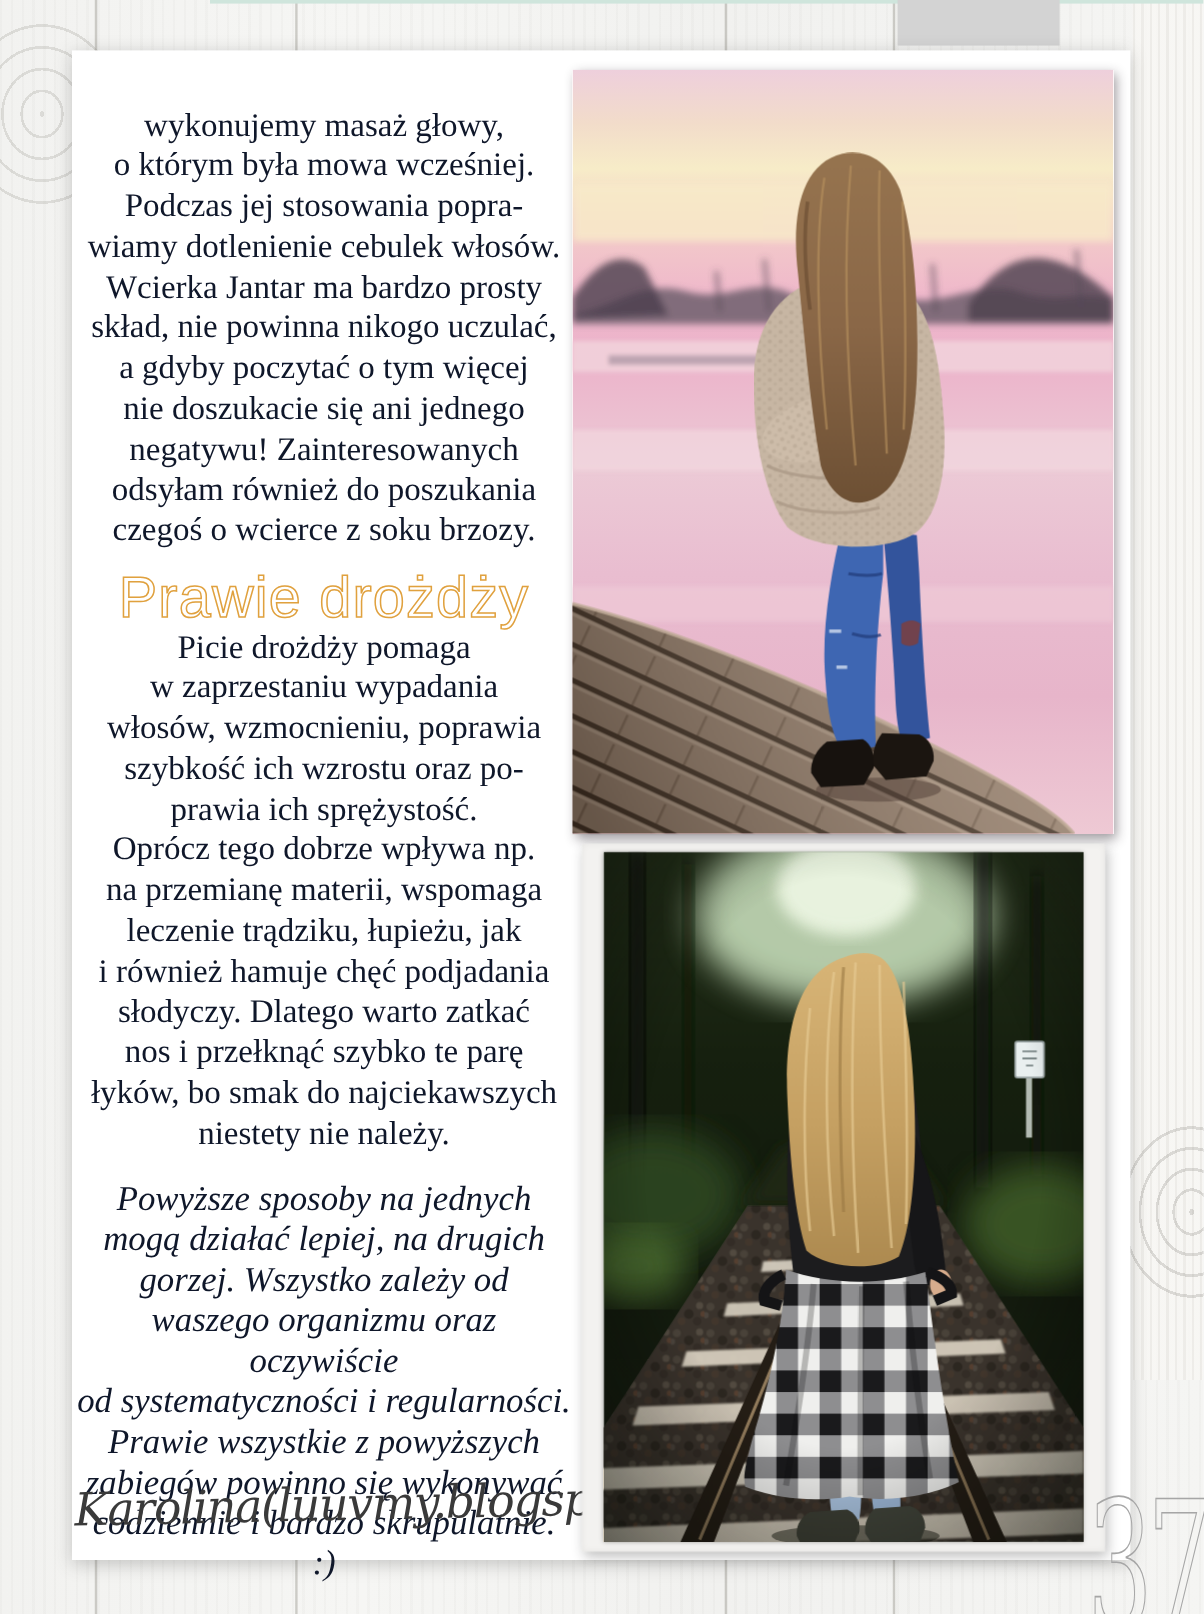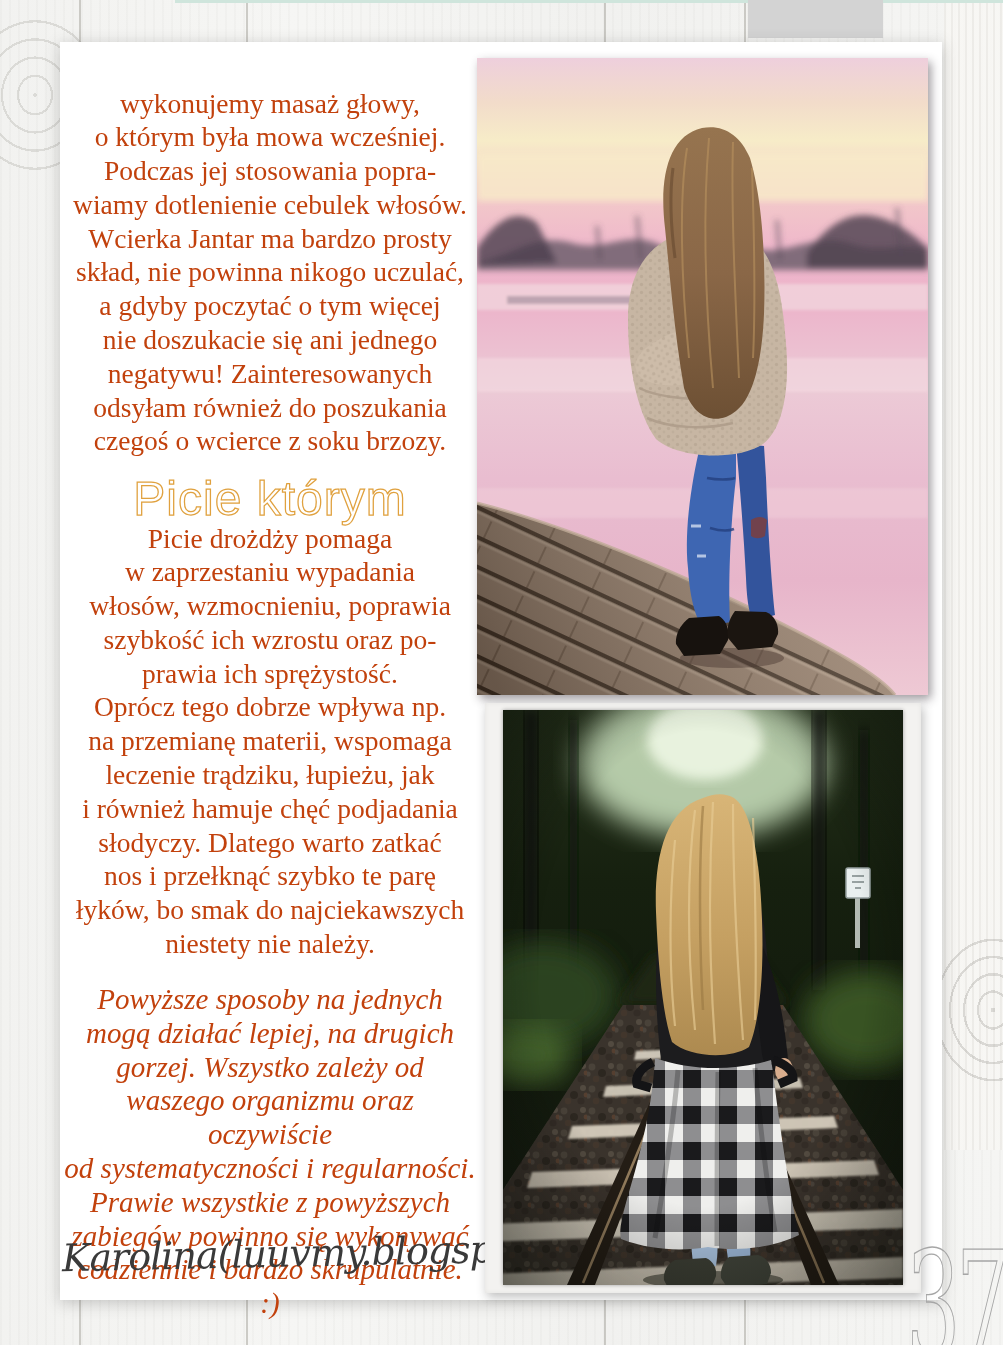--- a/index.html
+++ b/index.html
@@ -18,21 +18,21 @@
     background:repeating-radial-gradient(ellipse at center, rgba(160,158,150,0.28) 0 2px, rgba(255,255,255,0) 2px 16px);}
   .wood-knot-br{position:absolute;left:928px;top:930px;width:130px;height:160px;border-radius:50%;
     background:repeating-radial-gradient(ellipse at center, rgba(150,148,142,0.3) 0 2px, rgba(255,255,255,0) 2px 14px);}
   .mint-top-line{position:absolute;left:175px;top:0;width:828px;height:3px;background:#cfe5dc;}
   .gray-top-block{position:absolute;left:748px;top:0;width:135px;height:38px;background:#d3d3d3;}
 
   
   .paper{position:absolute;left:60px;top:42px;width:882px;height:1258px;background:#ffffff;
     box-shadow:0 3px 14px rgba(70,70,70,0.28);}
 
-  .textblock{position:absolute;left:4px;width:412px;text-align:center;color:#c2410c;
+  .textblock{position:absolute;left:4px;width:412px;text-align:center;color:#0f172a;
     font-size:27.5px;line-height:33.8px;white-space:pre-line;}
   .p1{top:17px;}
   .p2{top:452px;}
   .p3{top:912px;font-style:italic;font-size:29px;}
 
   .heading{position:absolute;left:4px;top:388px;width:412px;text-align:center;
     font-family:"Liberation Sans",sans-serif;font-size:48px;line-height:58px;font-weight:400;
     letter-spacing:1px;color:transparent;-webkit-text-stroke:1.25px #e0a13e;}
   @supports not (-webkit-text-stroke:1px #000){.heading{color:#e0a13e;}}
 
@@ -78,21 +78,21 @@
 Podczas jej stosowania popra-
 wiamy dotlenienie cebulek włosów.
 Wcierka Jantar ma bardzo prosty
 skład, nie powinna nikogo uczulać,
 a gdyby poczytać o tym więcej
 nie doszukacie się ani jednego
 negatywu! Zainteresowanych
 odsyłam również do poszukania
 czegoś o wcierce z soku brzozy.</p>
 
-    <h2 class="heading">Picie którym</h2>
+    <h2 class="heading">Prawie drożdży</h2>
 
     <p class="textblock p3">Powyższe sposoby na jednych
 mogą działać lepiej, na drugich
 gorzej. Wszystko zależy od
 waszego organizmu oraz oczywiście
 od systematyczności i regularności.
 Prawie wszystkie z powyższych
 zabiegów powinno się wykonywać
 codziennie i bardzo skrupulatnie. :)</p>
 

